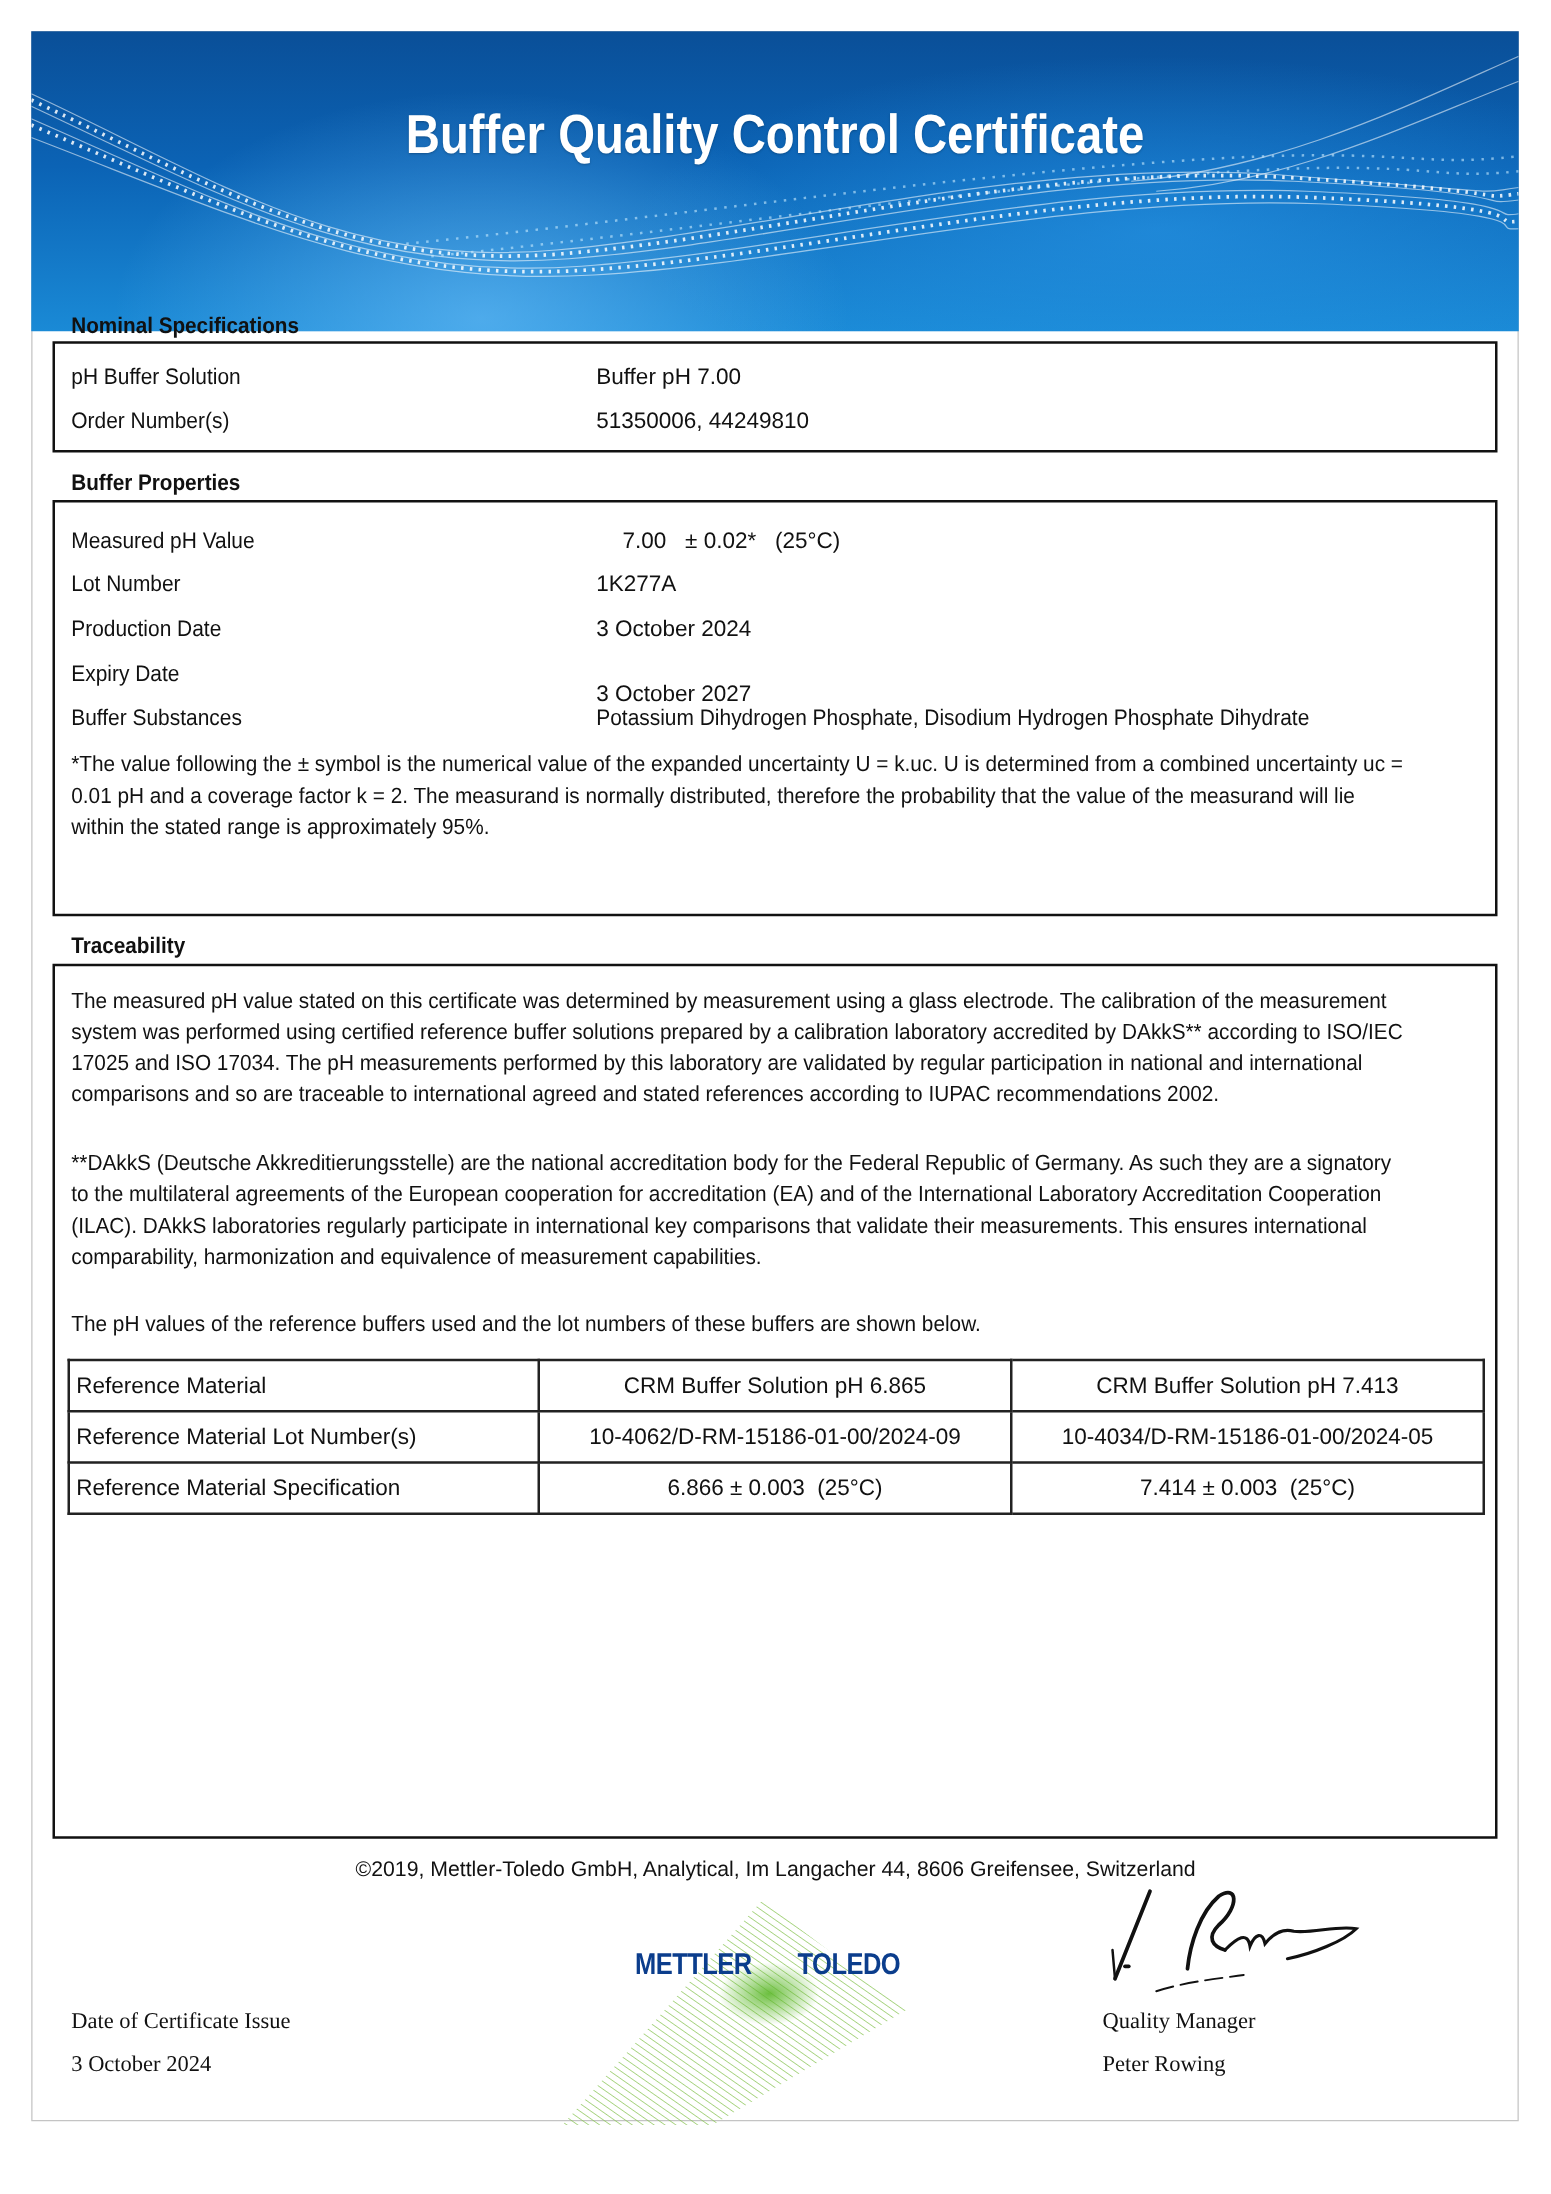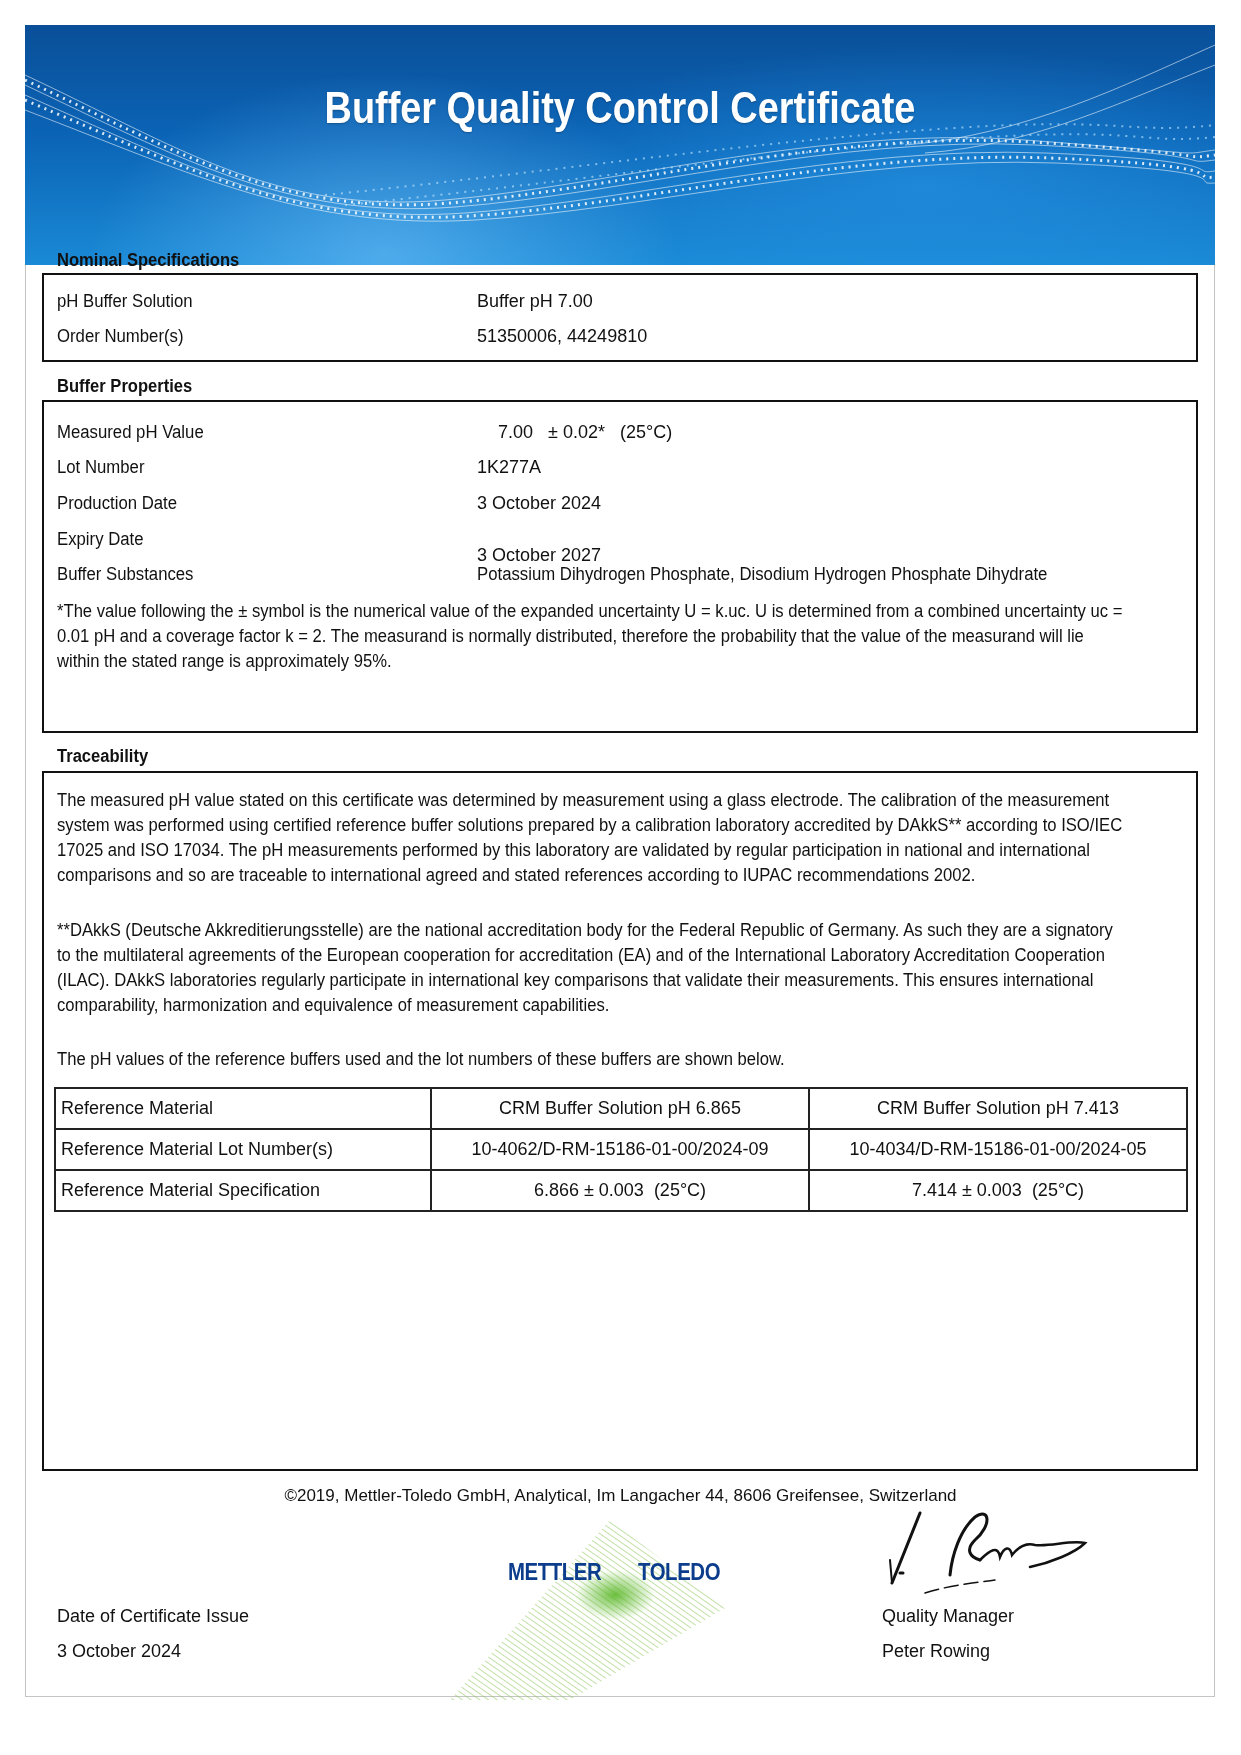--- a/index.html
+++ b/index.html
@@ -60,21 +60,21 @@
     position: absolute; left: 0; right: 0; top: 1486px; text-align: center;
     font-size: 17px; font-family: "Liberation Sans", sans-serif;
   }
   .logo-wrap { position: absolute; left: 440px; top: 1520px; width: 340px; height: 180px; }
   .logo-text {
     position: absolute; top: 38px; font-weight: bold; color: #0b3d8c; font-size: 24px;
     font-family: "Liberation Sans", sans-serif; transform: scaleX(0.85); transform-origin: left;
     letter-spacing: -0.5px;
   }
   .footer-text {
-    position: absolute; font-size: 18px; font-family: Liberation Sans, sans-serif; white-space: nowrap;
+    position: absolute; font-size: 18px; font-family: Liberation Serif, serif; white-space: nowrap;
   }
   .signature { position: absolute; left: 880px; top: 1505px; width: 210px; height: 95px; }
 </style>
 </head>
 <body>
 
 <div class="page-frame"></div>
 
 <div class="banner">
   <svg width="1190" height="201" viewBox="0 0 1190 201">

